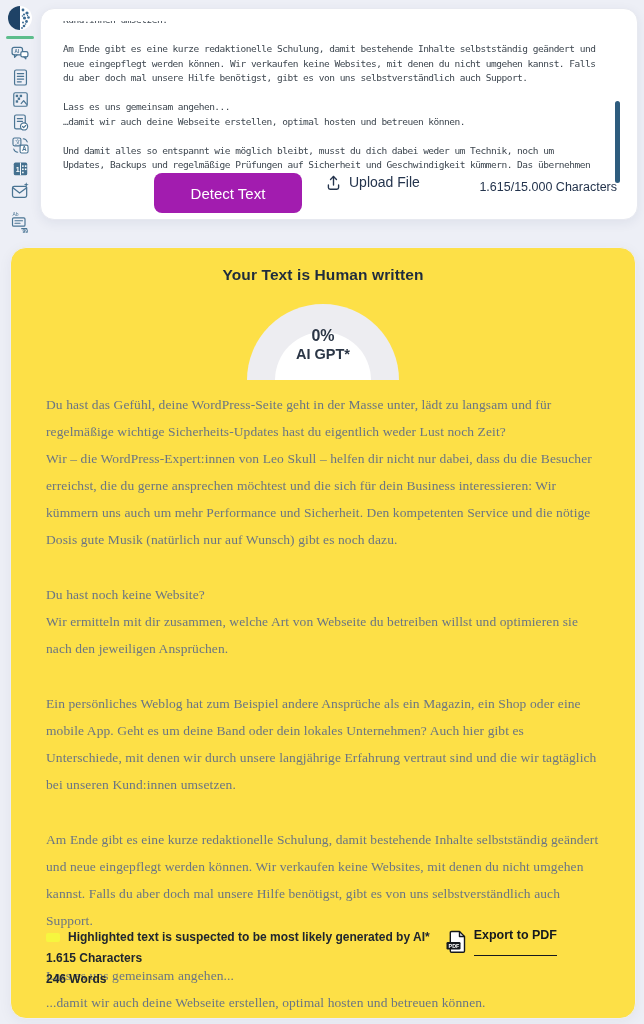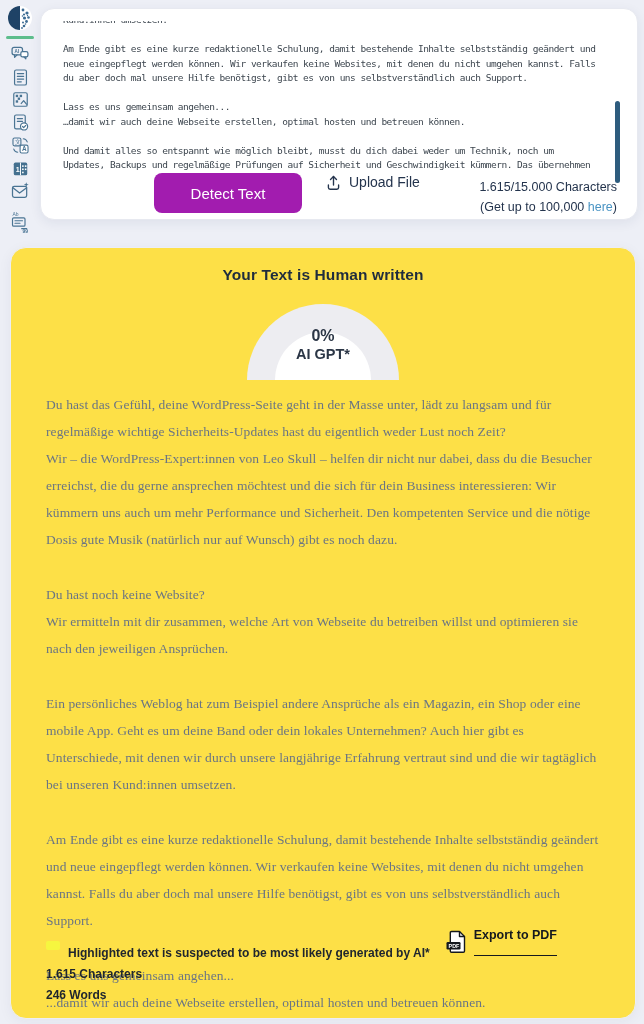--- a/index.html
+++ b/index.html
@@ -59,21 +59,21 @@
   .gauge-text .pct{font-size:16px;font-weight:800;color:#2b3646;}
   .gauge-text .sub{font-size:14.5px;font-weight:700;color:#2b3646;}
   .paragraphs{position:absolute;left:35px;top:143px;width:556px;}
   .paragraphs p{
     margin:0 0 28px 0;font-size:13.5px;line-height:27px;color:#6b7583;
     white-space:pre-line;letter-spacing:.1px;font-family:Liberation Serif, serif;
   }
   .result-footer{position:absolute;left:35px;top:682px;width:556px;}
   .legend-row{display:flex;align-items:center;gap:8px;}
   .swatch{width:14px;height:9px;border-radius:2px;background:#f6f63f;flex:0 0 auto;}
-  .legend-text{font-size:12px;font-weight:700;color:#20262e;margin-top:16px;}
+  .legend-text{font-size:12px;font-weight:700;color:#20262e;}
   .count-line{font-size:12px;font-weight:700;color:#20262e;margin-top:7px;}
   .export-link{
     position:absolute;right:45px;top:-2px;display:flex;align-items:center;gap:7px;cursor:pointer;
     color:#15191e;text-decoration:none;
   }
   .export-label{font-size:12.5px;font-weight:700;border-bottom:1.5px solid #15191e;padding-bottom:13px;}
 </style>
 </head>
 <body>
 
@@ -203,21 +203,20 @@
     <svg width="17" height="17" viewBox="0 0 20 20" fill="none" stroke="#24344d" stroke-width="1.6" stroke-linecap="round" stroke-linejoin="round">
       <path d="M4 13v3a2 2 0 0 0 2 2h8a2 2 0 0 0 2-2v-3"></path>
       <path d="M10 3v10"></path>
       <path d="M6.5 6.5L10 3l3.5 3.5"></path>
     </svg>
     <span>Upload File</span>
   </button>
 
   <div class="char-info">
     <div>1.615/15.000 Characters</div>
-    <div><span>(Get up to 100,000 </span><span class="link">here</span><span>)</span></div>
   </div>
 </div>
 
 <div class="result-card">
   <div class="result-title">Your Text is Human written</div>
 
   <div class="gauge">
     <div class="gauge-hole"></div>
     <div class="gauge-text">
       <div class="pct">0%</div>

